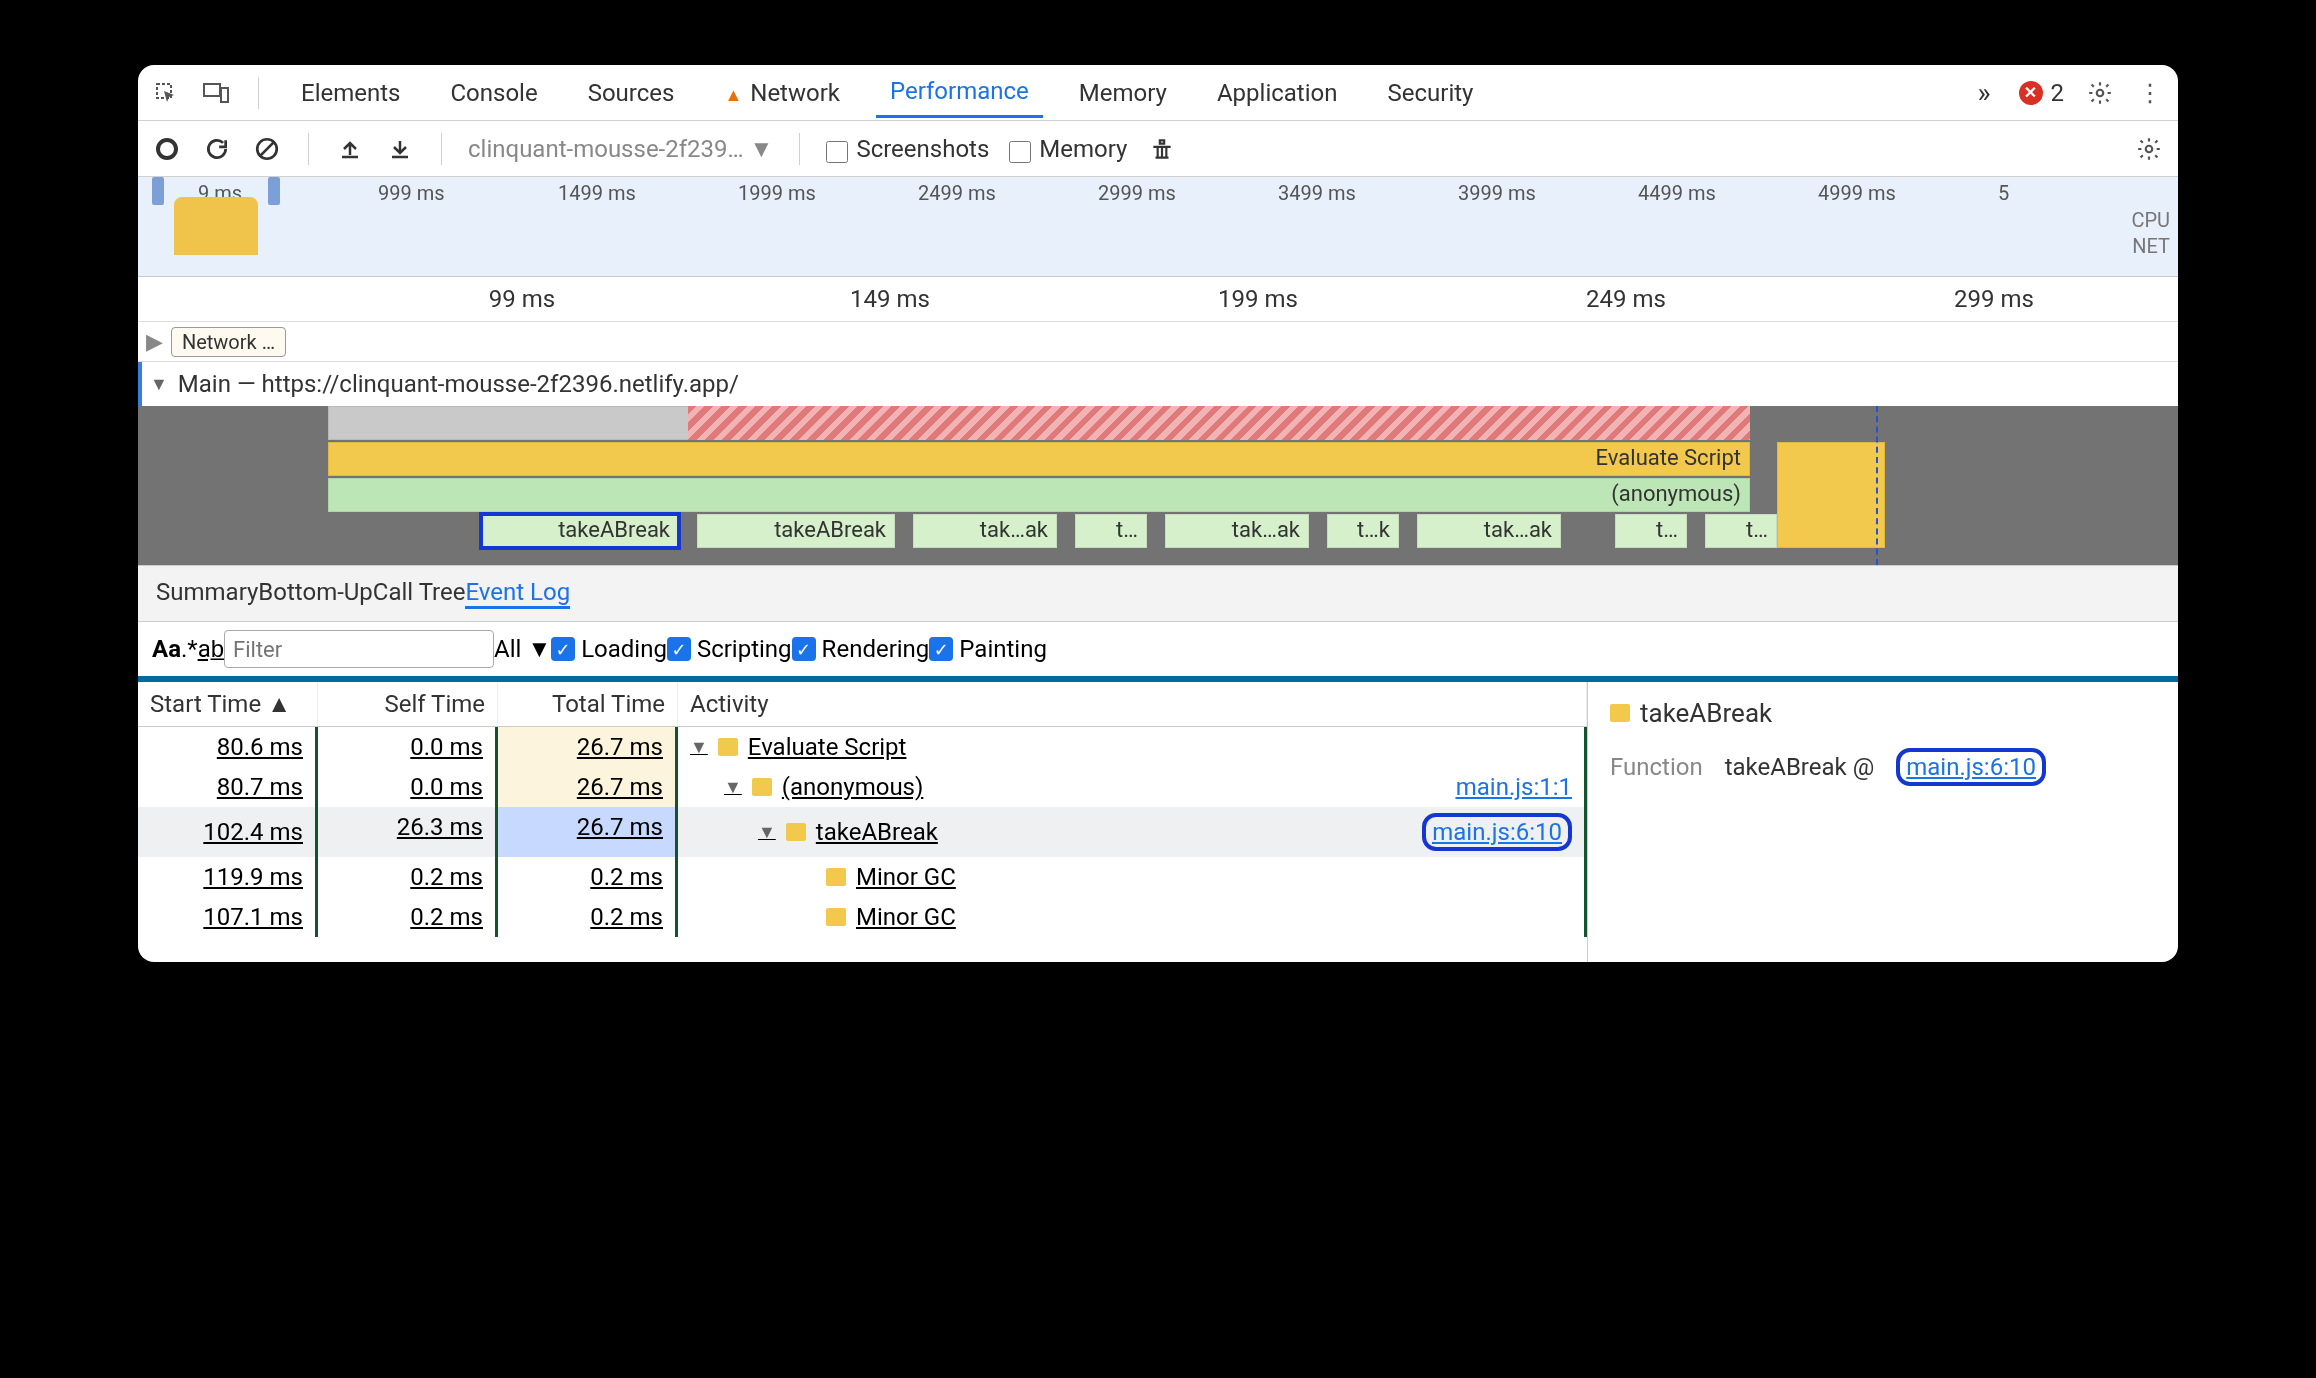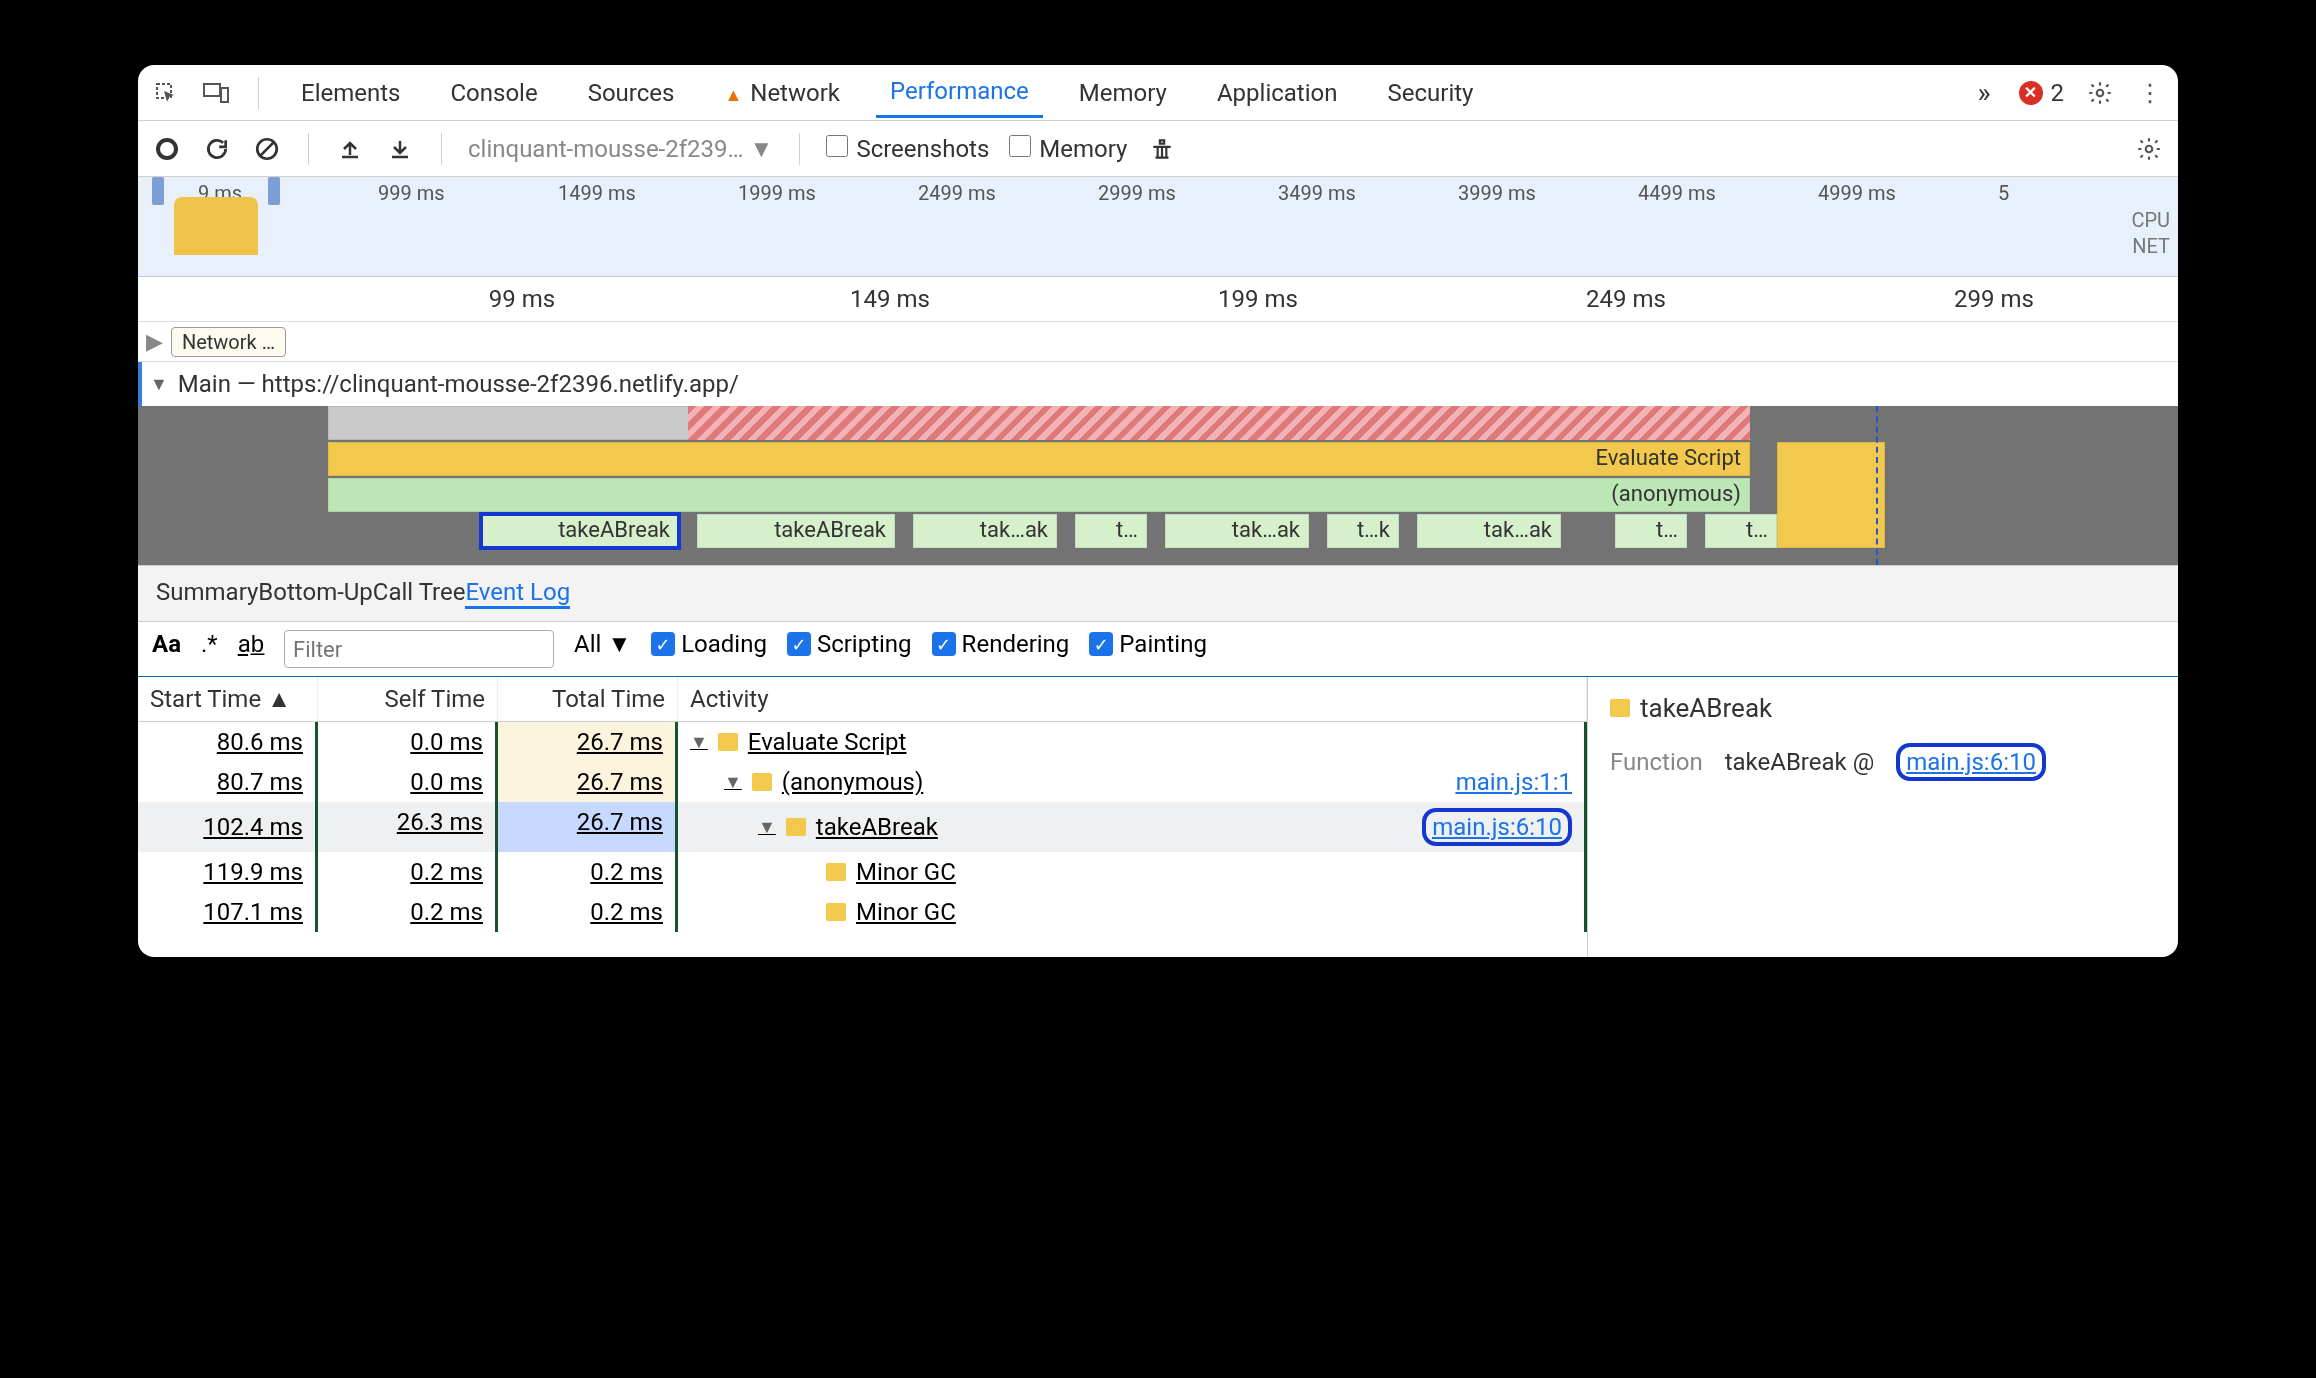--- a/index.html
+++ b/index.html
@@ -18,21 +18,21 @@
   .tab { padding:10px 14px; cursor:pointer; color:#333; white-space:nowrap;}
   .tab.active { color:#1a73e8; border-bottom:3px solid #1a73e8; }
   .tab.warn::before { content:"▲"; color:#e8710a; margin-right:8px; font-size:18px;}
   .tabright { margin-left:auto; display:flex; align-items:center; gap:22px;}
   .errbadge { display:flex; align-items:center; gap:8px; }
   .errcircle { width:24px; height:24px; border-radius:50%; background:#d93025; display:flex; align-items:center; justify-content:center; color:#fff; font-size:16px; font-weight:700;}
   .toolbar2 { display:flex; align-items:center; height:56px; padding:0 14px; gap:20px; border-bottom:1px solid #d0d0d0; font-size:24px; color:#333;}
   .ibtn { width:30px; height:30px; display:flex; align-items:center; justify-content:center; cursor:pointer; color:#333;}
   .record { width:22px; height:22px; border:4px solid #333; border-radius:50%; }
   .dropdown { color:#888; display:flex; align-items:center; gap:6px;}
-  .chk { display:flex; align-items:flex-start; gap:8px;}
+  .chk { display:flex; align-items:flex-end; gap:8px;}
   .chk input { width:22px; height:22px;}
   .gear-end { margin-left:auto; }
 
   
   .overview { height:100px; background:#e8f0fb; position:relative; border-bottom:1px solid #c9c9c9; }
   .ovticks { position:absolute; top:0; left:0; right:0; display:flex; font-size:20px; color:#555; padding-top:4px; padding-left:60px;}
   .ovticks span { flex:1; }
   .ovblock { position:absolute; left:36px; top:20px; width:84px; height:58px; background:#f0c44b; border-radius:8px 8px 0 0;}
   .ovhandle { position:absolute; top:0; width:12px; height:28px; background:#7b9fd6; border-radius:2px; }
   .ovhandle.h1 { left:14px; } .ovhandle.h2 { left:130px;}
@@ -55,21 +55,21 @@
   .bar.green { background:#bde6b6;}
   .bar.seg { background:#d6f0cc;}
   .bar.hl { outline:4px solid #1337d0; outline-offset:-2px; }
   .rstripe { position:absolute; top:0; height:34px; background:repeating-linear-gradient(135deg,#e07a7a,#e07a7a 6px,#f1b3b3 6px,#f1b3b3 12px); }
   .dashline { position:absolute; top:0; bottom:0; border-right:2px dashed #2154cf; }
 
   
   .btabs { display:flex; padding:12px 18px; font-size:24px; border-bottom:1px solid #ccc; color:#333; background:#f3f3f3;}
   .btab { cursor:pointer;}
   .btab.active { color:#1a73e8; border-bottom:3px solid #1a73e8;}
-  .filters { display:flex; align-items:flex-start; gap:20px; padding:8px 14px; font-size:24px; border-bottom:1px solid #0369a1;}
+  .filters { display:flex; align-items:center; padding:8px 14px; font-size:24px; border-bottom:6px solid #0369a1;}
   .filters input[type=text]{ width:270px; height:38px; font-size:22px; padding:0 8px; border:1px solid #aaa; border-radius:4px;}
   .filters .sel { display:flex; align-items:center; gap:6px;}
   .chkb { display:flex; align-items:center; gap:6px;}
   .chkb .box { width:24px; height:24px; background:#1a73e8; border-radius:4px; display:flex; align-items:center; justify-content:center; color:#fff; font-size:18px;}
   .bottom { display:flex; height:280px; }
   .table { flex:1; font-size:24px; border-right:1px solid #ccc;}
   .thead { display:flex; border-bottom:1px solid #ccc; font-weight:400; color:#333;}
   .thead > div { padding:8px 12px; border-right:1px solid #eee;}
   .col-st { width:180px; text-align:left; display:flex; align-items:center; gap:6px;}
   .col-self { width:180px; text-align:right;}

